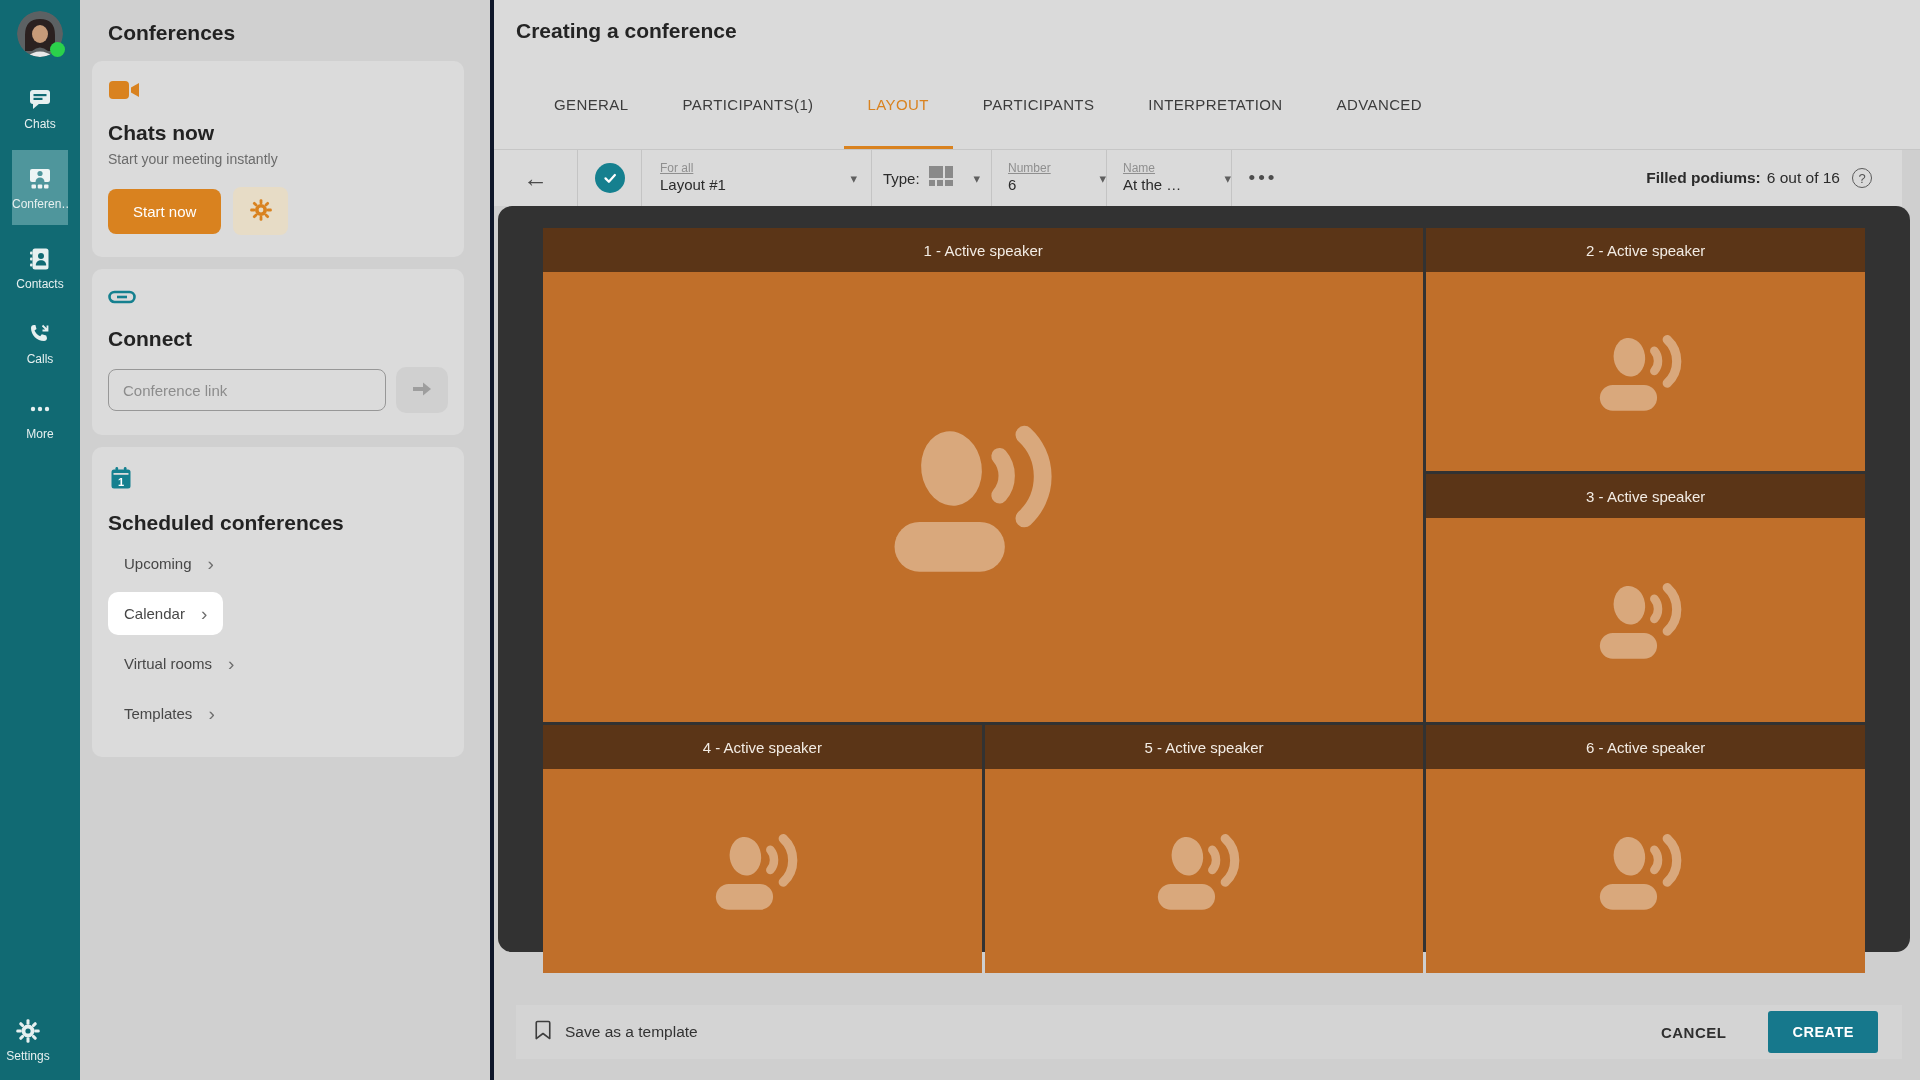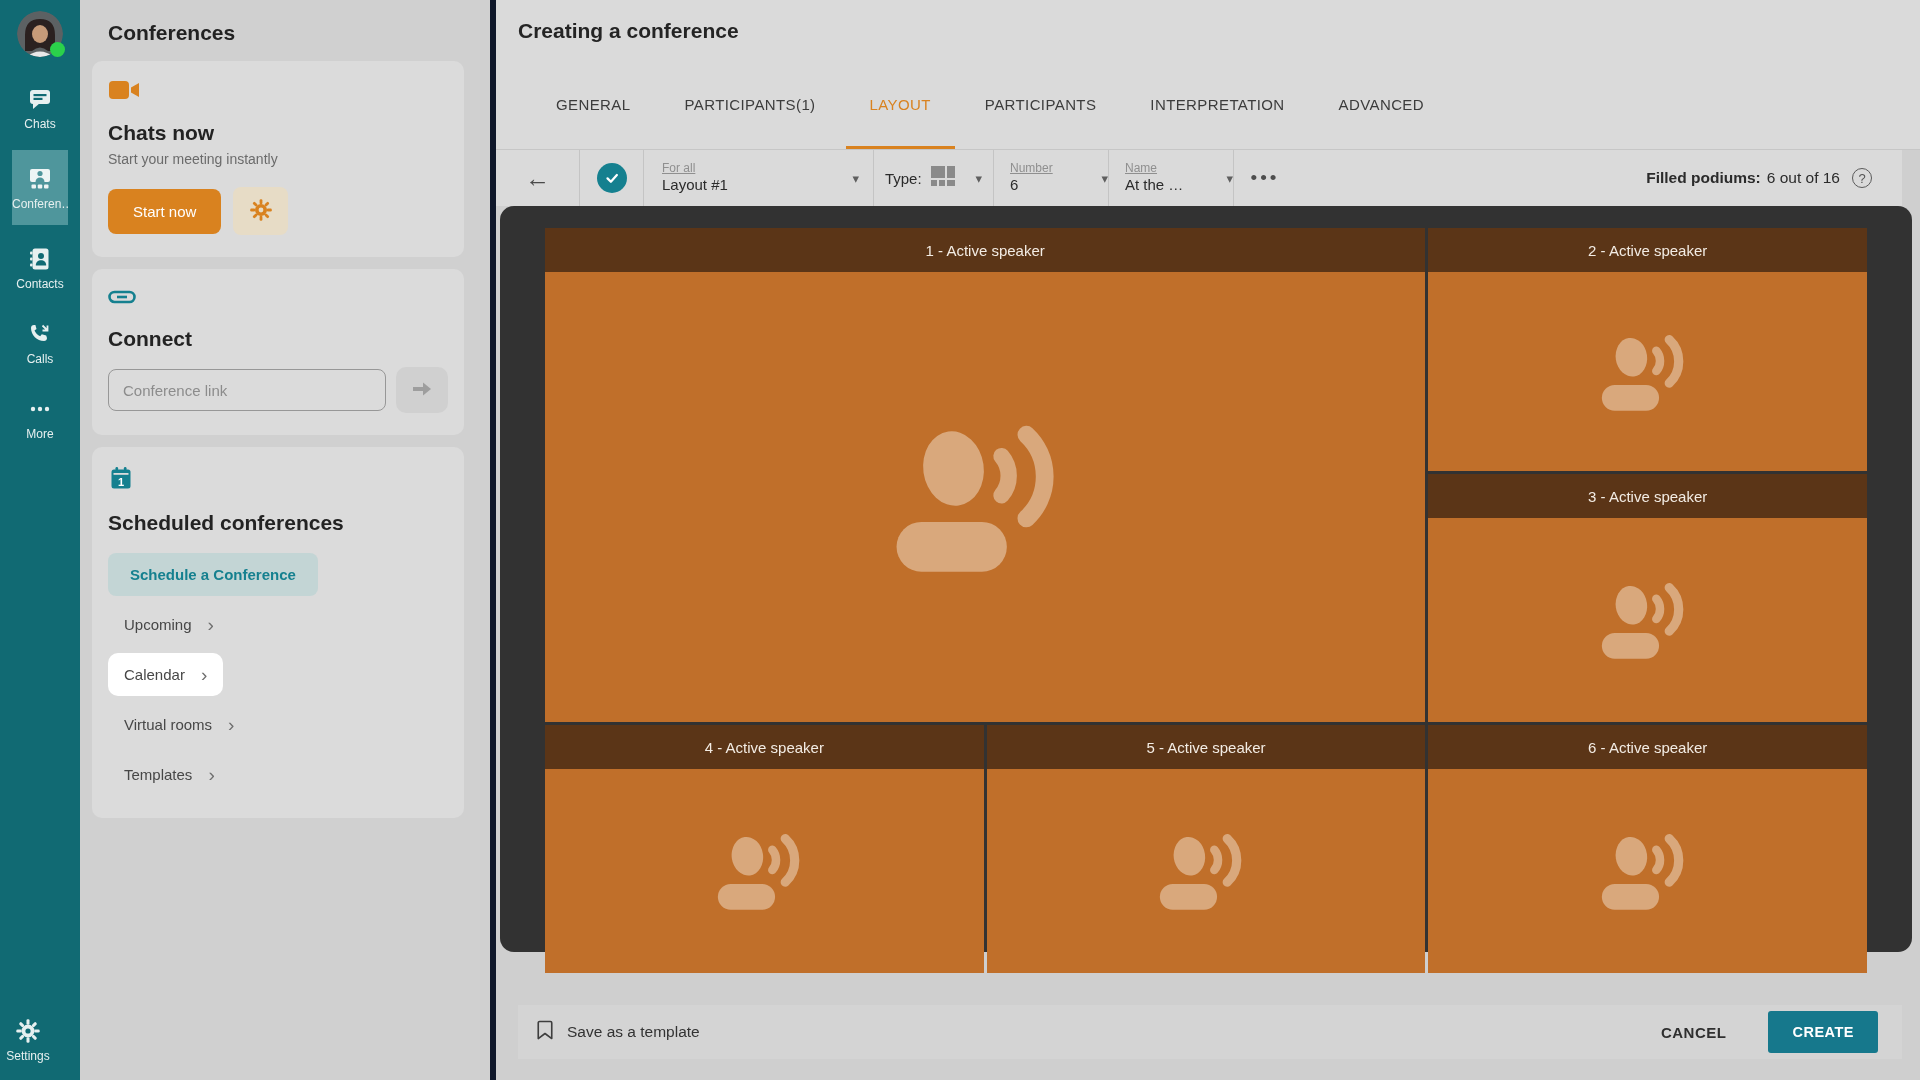--- a/index.html
+++ b/index.html
@@ -44,21 +44,21 @@
   .schedule-btn { border:none; background:#c3d5d5; color:#15808f; font-weight:bold;
     font-size:15px; font-family:inherit; padding:13px 22px; border-radius:8px;
     margin-top:18px; cursor:pointer; }
   .plink { display:flex; align-items:center; width:max-content; font-size:15px;
     color:#474747; padding:13px 16px; margin-top:7px; border-radius:10px; cursor:pointer; }
   .plink.hovered { background:#ffffff; }
   .plink .chev { margin-left:16px; color:#6f6f6f; font-size:19px; line-height:12px; }
 
   
   .main { position:absolute; left:490px; top:0; width:1430px; height:1080px;
-    background:#cfcfcf; border-left:6px solid #0f172a; }
+    background:#cfcfcf; border-left:4px solid #0f172a; }
   .main-header { height:62px; background:#dadada; display:flex; align-items:center;
     padding-left:22px; font-size:21px; font-weight:bold; color:#242424; }
   .tabs-row { height:88px; background:#dadada; display:flex; align-items:stretch;
     padding-left:36px; border-bottom:1px solid #c6c6c6; }
   .tab { display:flex; align-items:center; padding:0 24px; margin-right:6px;
     font-size:15px; letter-spacing:.4px; color:#3c3c3c; cursor:pointer;
     border-bottom:3px solid transparent; }
   .tab.active { color:#d9821f; border-bottom-color:#d9821f; }
 
   .toolbar { height:56px; background:#dadada; display:flex; align-items:stretch;
@@ -286,21 +286,20 @@
       <span>
         <svg width="26" height="26" viewBox="0 0 26 26">
           <rect x="7.5" y="2" width="2.6" height="5" rx="1.2" fill="#15808f"></rect>
           <rect x="15.9" y="2" width="2.6" height="5" rx="1.2" fill="#15808f"></rect>
           <rect x="3.5" y="4.5" width="19" height="19" rx="2.5" fill="#15808f"></rect>
           <rect x="5.5" y="8" width="15" height="1.8" fill="#dbdbdb"></rect>
           <text x="13" y="20.5" text-anchor="middle" font-size="11" font-weight="bold" fill="#ffffff" font-family="Liberation Sans, sans-serif">1</text>
         </svg>
       </span>
       <div class="card-head">Scheduled conferences</div>
-      <button class="schedule-btn">Schedule a Conference</button>
 
       <div class="plink">
         <span>Upcoming</span>
         <span class="chev">›</span>
       </div>
       <div class="plink hovered">
         <span>Calendar</span>
         <span class="chev">›</span>
       </div>
       <div class="plink">

